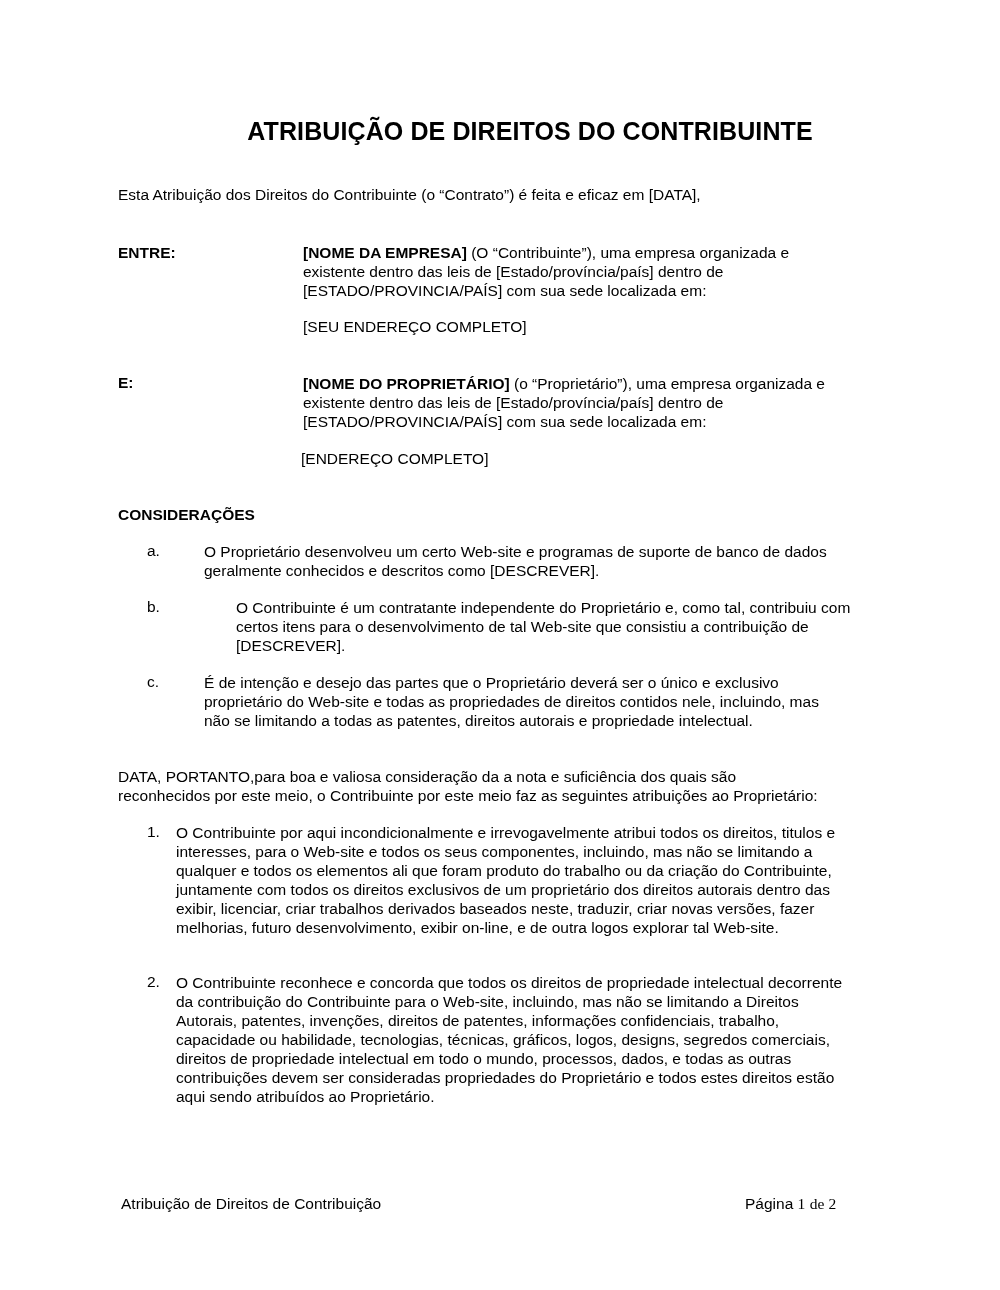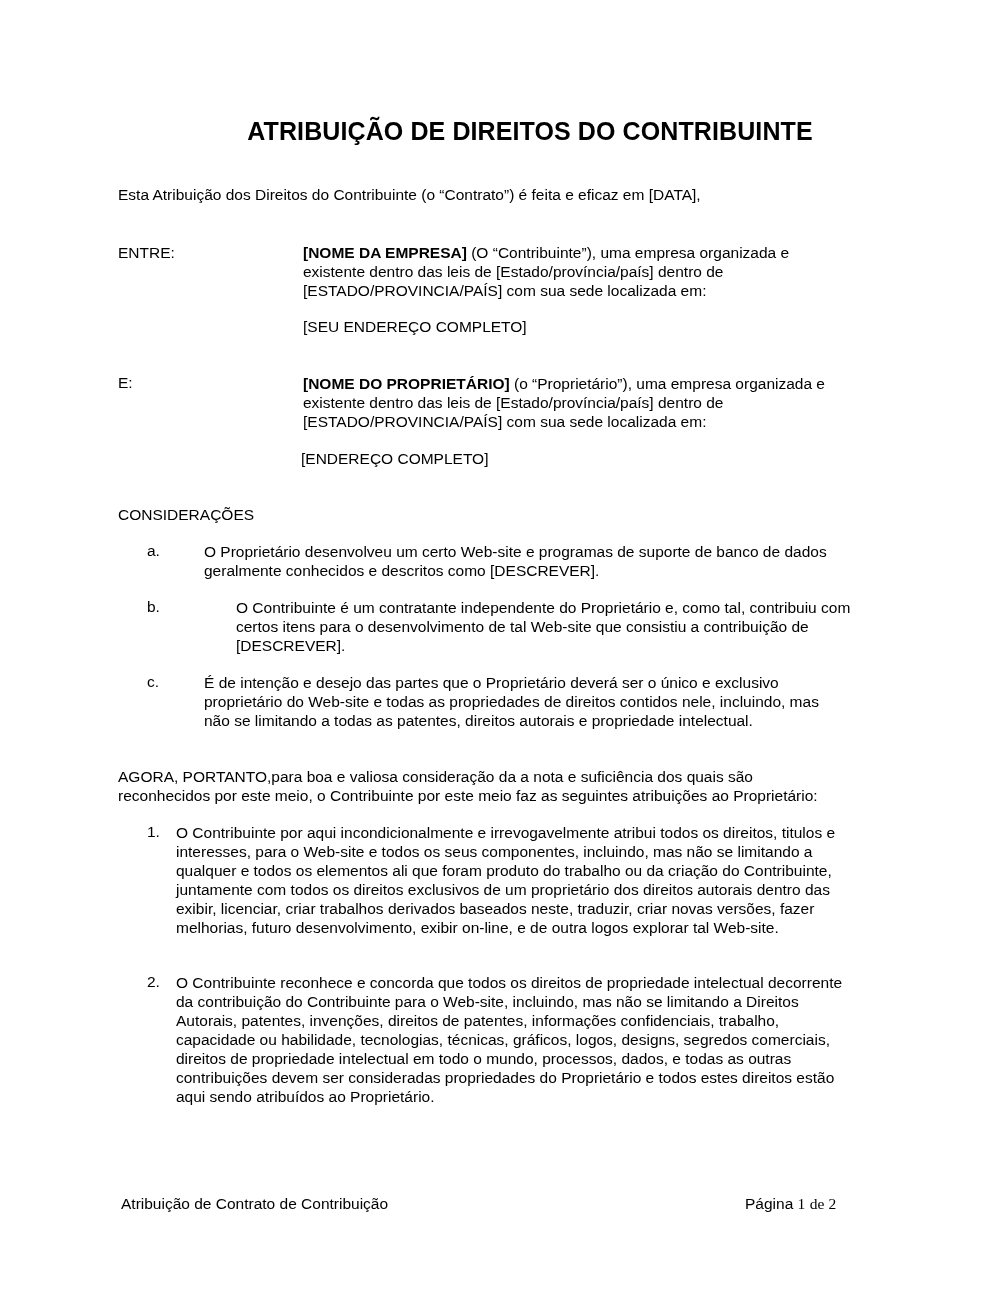--- a/index.html
+++ b/index.html
@@ -1,21 +1,21 @@
 <!DOCTYPE html>
 <html><head>
   <meta charset="utf-8">
   <style>
     html, body { margin: 0; padding: 0; background: #ffffff; }
     body { width: 1000px; height: 1290px; position: relative; overflow: hidden;
            font-family: "Liberation Sans", sans-serif; color: #000; font-size: 15.5px; }
     .abs { position: absolute; }
     .title { left: 0; width: 1060px; top: 117px; text-align: center; font-weight: bold; font-size: 25px; letter-spacing: 0.1px; }
     .intro { left: 118px; top: 186px; }
-    .label { font-weight: normal; }
+    .label { font-weight: bold; }
     .para { line-height: 19px; }
     .bold { font-weight: bold; }
     .footer-left { left: 121px; top: 1195px; font-size: 15.5px; }
     .footer-right { left: 737px; top: 1195px; font-size: 15.5px; margin-left: 8px; }
     .serif { font-family: "Liberation Serif", serif; }
   </style>
 </head>
 <body>
 
 <div>
@@ -56,21 +56,21 @@
   </div>
 
   <div class="abs" style="left:147px; top:673px;">c.</div>
   <div class="abs para" style="left:204px; top:673px;">
     <div>É de intenção e desejo das partes que o Proprietário deverá ser o único e exclusivo</div>
     <div>proprietário do Web-site e todas as propriedades de direitos contidos nele, incluindo, mas</div>
     <div>não se limitando a todas as patentes, direitos autorais e propriedade intelectual.</div>
   </div>
 
   <div class="abs para" style="left:118px; top:767px;">
-    <div>AGORA, PORTANTO,para boa e valiosa consideração da a nota e suficiência dos quais são</div>
+    <div>DATA, PORTANTO,para boa e valiosa consideração da a nota e suficiência dos quais são</div>
     <div>reconhecidos por este meio,  o Contribuinte por este meio faz as seguintes atribuições ao Proprietário:</div>
   </div>
 
   <div class="abs" style="left:147px; top:823px;">1.</div>
   <div class="abs para" style="left:176px; top:823px;">
     <div>O Contribuinte por aqui incondicionalmente e irrevogavelmente atribui todos os direitos, titulos e</div>
     <div>interesses, para o Web-site e todos os seus componentes, incluindo, mas não se limitando a</div>
     <div>qualquer e todos os elementos ali que foram produto do trabalho ou da criação do Contribuinte,</div>
     <div>juntamente com todos os direitos exclusivos de um proprietário dos direitos autorais dentro das</div>
     <div>exibir, licenciar, criar trabalhos derivados baseados neste, traduzir, criar novas versões, fazer</div>
@@ -81,21 +81,21 @@
   <div class="abs para" style="left:176px; top:973px;">
     <div>O Contribuinte reconhece e concorda que todos os direitos de propriedade intelectual decorrente</div>
     <div>da contribuição do Contribuinte para o Web-site, incluindo, mas não se limitando a Direitos</div>
     <div>Autorais, patentes, invenções, direitos de patentes, informações confidenciais, trabalho,</div>
     <div>capacidade ou habilidade, tecnologias, técnicas, gráficos, logos, designs, segredos comerciais,</div>
     <div>direitos de propriedade intelectual em todo o mundo, processos, dados, e todas as outras</div>
     <div>contribuições devem ser consideradas propriedades do Proprietário e todos estes direitos estão</div>
     <div>aqui sendo atribuídos ao Proprietário.</div>
   </div>
 
-  <div class="abs footer-left">Atribuição de Contrato de Contribuição</div>
+  <div class="abs footer-left">Atribuição de Direitos de Contribuição</div>
   <div class="abs footer-right">
     <span>Página</span>
     <span class="serif">1</span>
     <span class="serif">de</span>
     <span class="serif">2</span>
   </div>
 
 </div>
 
 </body></html>

